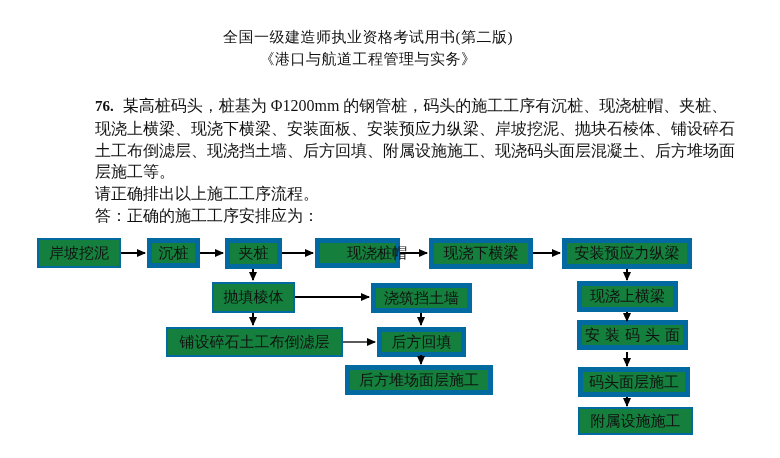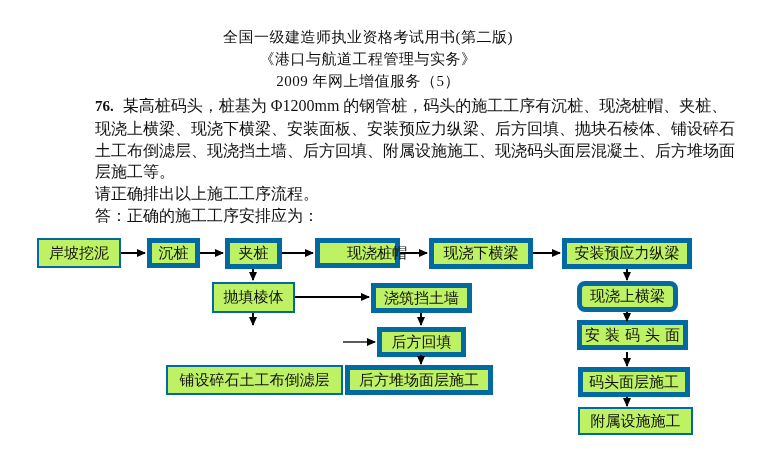--- a/index.html
+++ b/index.html
@@ -10,68 +10,67 @@
   .titles{
     position:absolute;top:26px;left:0;width:736px;text-align:center;
     font-size:15px;line-height:22px;letter-spacing:0.5px;
   }
   .bodytext{
     position:absolute;top:95px;left:58px;width:680px;
     font-size:16px;line-height:21.8px;white-space:nowrap;margin-left:37px;
   }
   .qnum{font-weight:bold;margin-right:9px;font-size:15px;}
   .flow-node{
-    position:absolute;border:5px solid #0369a1;background:#bef264;
+    position:absolute;border:5px solid #0369a1;background:#15803d;
     display:flex;align-items:center;justify-content:center;
     font-size:15px;white-space:nowrap;box-sizing:border-box;
   }
   .flow-node.thick{border-width:2px;}
   .flow-node.spaced{letter-spacing:5px;text-indent:5px;}
   svg.arrows{position:absolute;top:0;left:0;pointer-events:none;}
   .arrow-line{stroke:#000;stroke-width:2;}
   .arrow-line.thin{stroke-width:1.3;}
 </style>
 </head>
 <body>
 
 <div class="page">
 
   <div class="titles">
     <div>全国一级建造师执业资格考试用书(第二版)</div>
     <div>《港口与航道工程管理与实务》</div>
-    <div>2009 年网上增值服务（5）</div>
   </div>
 
   <div class="bodytext">
     <div>
       <span class="qnum">76.</span><span>某高桩码头，桩基为 Φ1200mm 的钢管桩，码头的施工工序有沉桩、现浇桩帽、夹桩、</span>
     </div>
-    <div>现浇上横梁、现浇下横梁、安装面板、安装预应力纵梁、后方回填、抛块石棱体、铺设碎石</div>
+    <div>现浇上横梁、现浇下横梁、安装面板、安装预应力纵梁、岸坡挖泥、抛块石棱体、铺设碎石</div>
     <div>土工布倒滤层、现浇挡土墙、后方回填、附属设施施工、现浇码头面层混凝土、后方堆场面</div>
     <div>层施工等。</div>
     <div>请正确排出以上施工工序流程。</div>
     <div>答：正确的施工工序安排应为：</div>
   </div>
 
   <div class="flow-node thick" style="left:37px;top:238px;width:84px;height:30px;">岸坡挖泥</div>
   <div class="flow-node" style="left:147px;top:238px;width:53px;height:30px;font-family:Liberation Serif, serif;">沉桩</div>
   <div class="flow-node" style="left:225px;top:238px;width:57px;height:31px;">夹桩</div>
   <div class="flow-node" style="left:315px;top:238px;width:85px;height:30px;padding-left:39px;">现浇桩帽</div>
   <div class="flow-node" style="left:429px;top:238px;width:104px;height:31px;">现浇下横梁</div>
   <div class="flow-node" style="left:562px;top:238px;width:130px;height:31px;">安装预应力纵梁</div>
 
   <div class="flow-node thick" style="left:212px;top:282px;width:83px;height:31px;">抛填棱体</div>
   <div class="flow-node" style="left:371px;top:283px;width:101px;height:30px;">浇筑挡土墙</div>
 
-  <div class="flow-node thick" style="left:166px;top:327px;width:177px;height:30px;margin-top:38px;">铺设碎石土工布倒滤层</div>
+  <div class="flow-node thick" style="left:166px;top:327px;width:177px;height:30px;">铺设碎石土工布倒滤层</div>
   <div class="flow-node" style="left:377px;top:327px;width:89px;height:30px;">后方回填</div>
 
   <div class="flow-node" style="left:345px;top:365px;width:148px;height:30px;">后方堆场面层施工</div>
 
-  <div class="flow-node" style="left:577px;top:281px;width:101px;height:31px;border-radius:8px;">现浇上横梁</div>
+  <div class="flow-node" style="left:577px;top:281px;width:101px;height:31px;">现浇上横梁</div>
   <div class="flow-node spaced" style="left:577px;top:320px;width:111px;height:30px;">安装码头面</div>
   <div class="flow-node" style="left:578px;top:367px;width:112px;height:30px;">码头面层施工</div>
   <div class="flow-node thick" style="left:578px;top:407px;width:115px;height:28px;">附属设施施工</div>
 
   <svg class="arrows" width="780" height="458">
     <defs>
       <marker id="ah" markerUnits="userSpaceOnUse" markerWidth="9" markerHeight="9" refX="8" refY="4" orient="auto">
         <path d="M0,0 L9,4 L0,8 z" fill="#000"></path>
       </marker>
     </defs>

